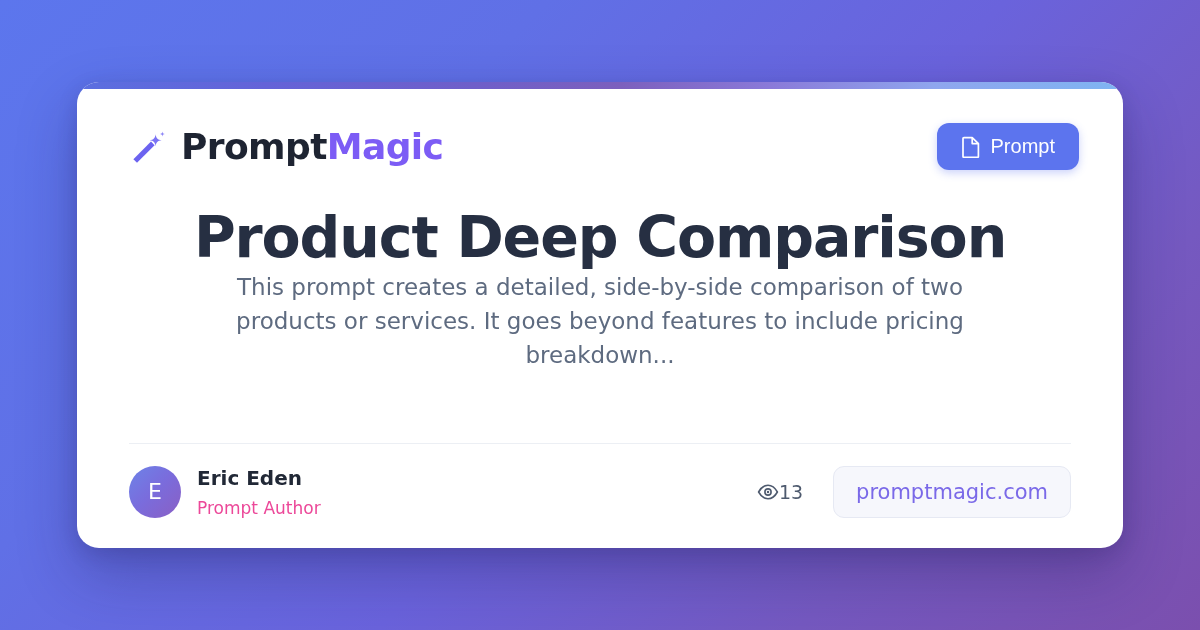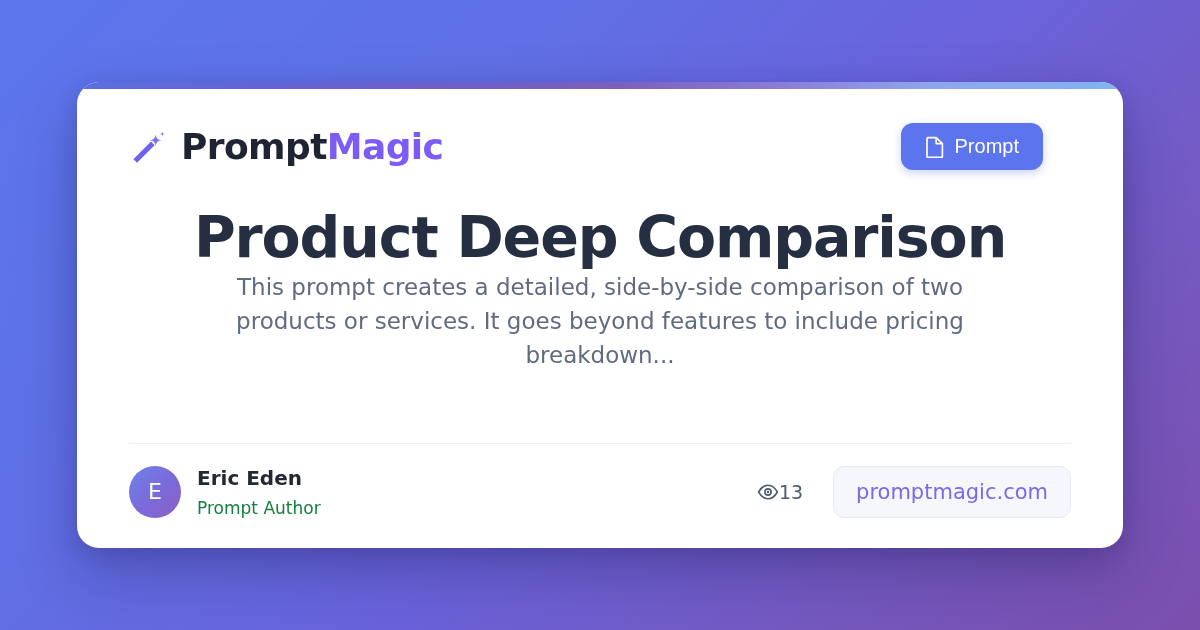--- a/index.html
+++ b/index.html
@@ -44,21 +44,21 @@
         #8a79d8 66%,
         #8fa6ee 82%,
         #7fb4f2 100%);
   }
 
   
   .card-header {
     display: flex;
     align-items: center;
     justify-content: space-between;
-    padding: 41px 80px 0 52px;
+    padding: 41px 44px 0 52px;
   }
 
   .brand {
     display: flex;
     align-items: center;
     gap: 14px;
   }
 
   .wand-icon {
     width: 38px;
@@ -151,21 +151,21 @@
     font-size: 22px;
     font-weight: 500;
     display: flex;
     align-items: center;
     justify-content: center;
     flex: none;
   }
 
   .author-meta { display: flex; flex-direction: column; gap: 8px; text-align: left; }
   .author-name { font-size: 20px; font-weight: 600; color: #212836; line-height: 1.2; }
-  .author-role { font-size: 17px; color: #15803d; line-height: 1.2; }
+  .author-role { font-size: 17px; color: #ec4899; line-height: 1.2; }
 
   .footer-right {
     display: flex;
     align-items: center;
     gap: 30px;
   }
 
   .views {
     display: flex;
     align-items: center;

